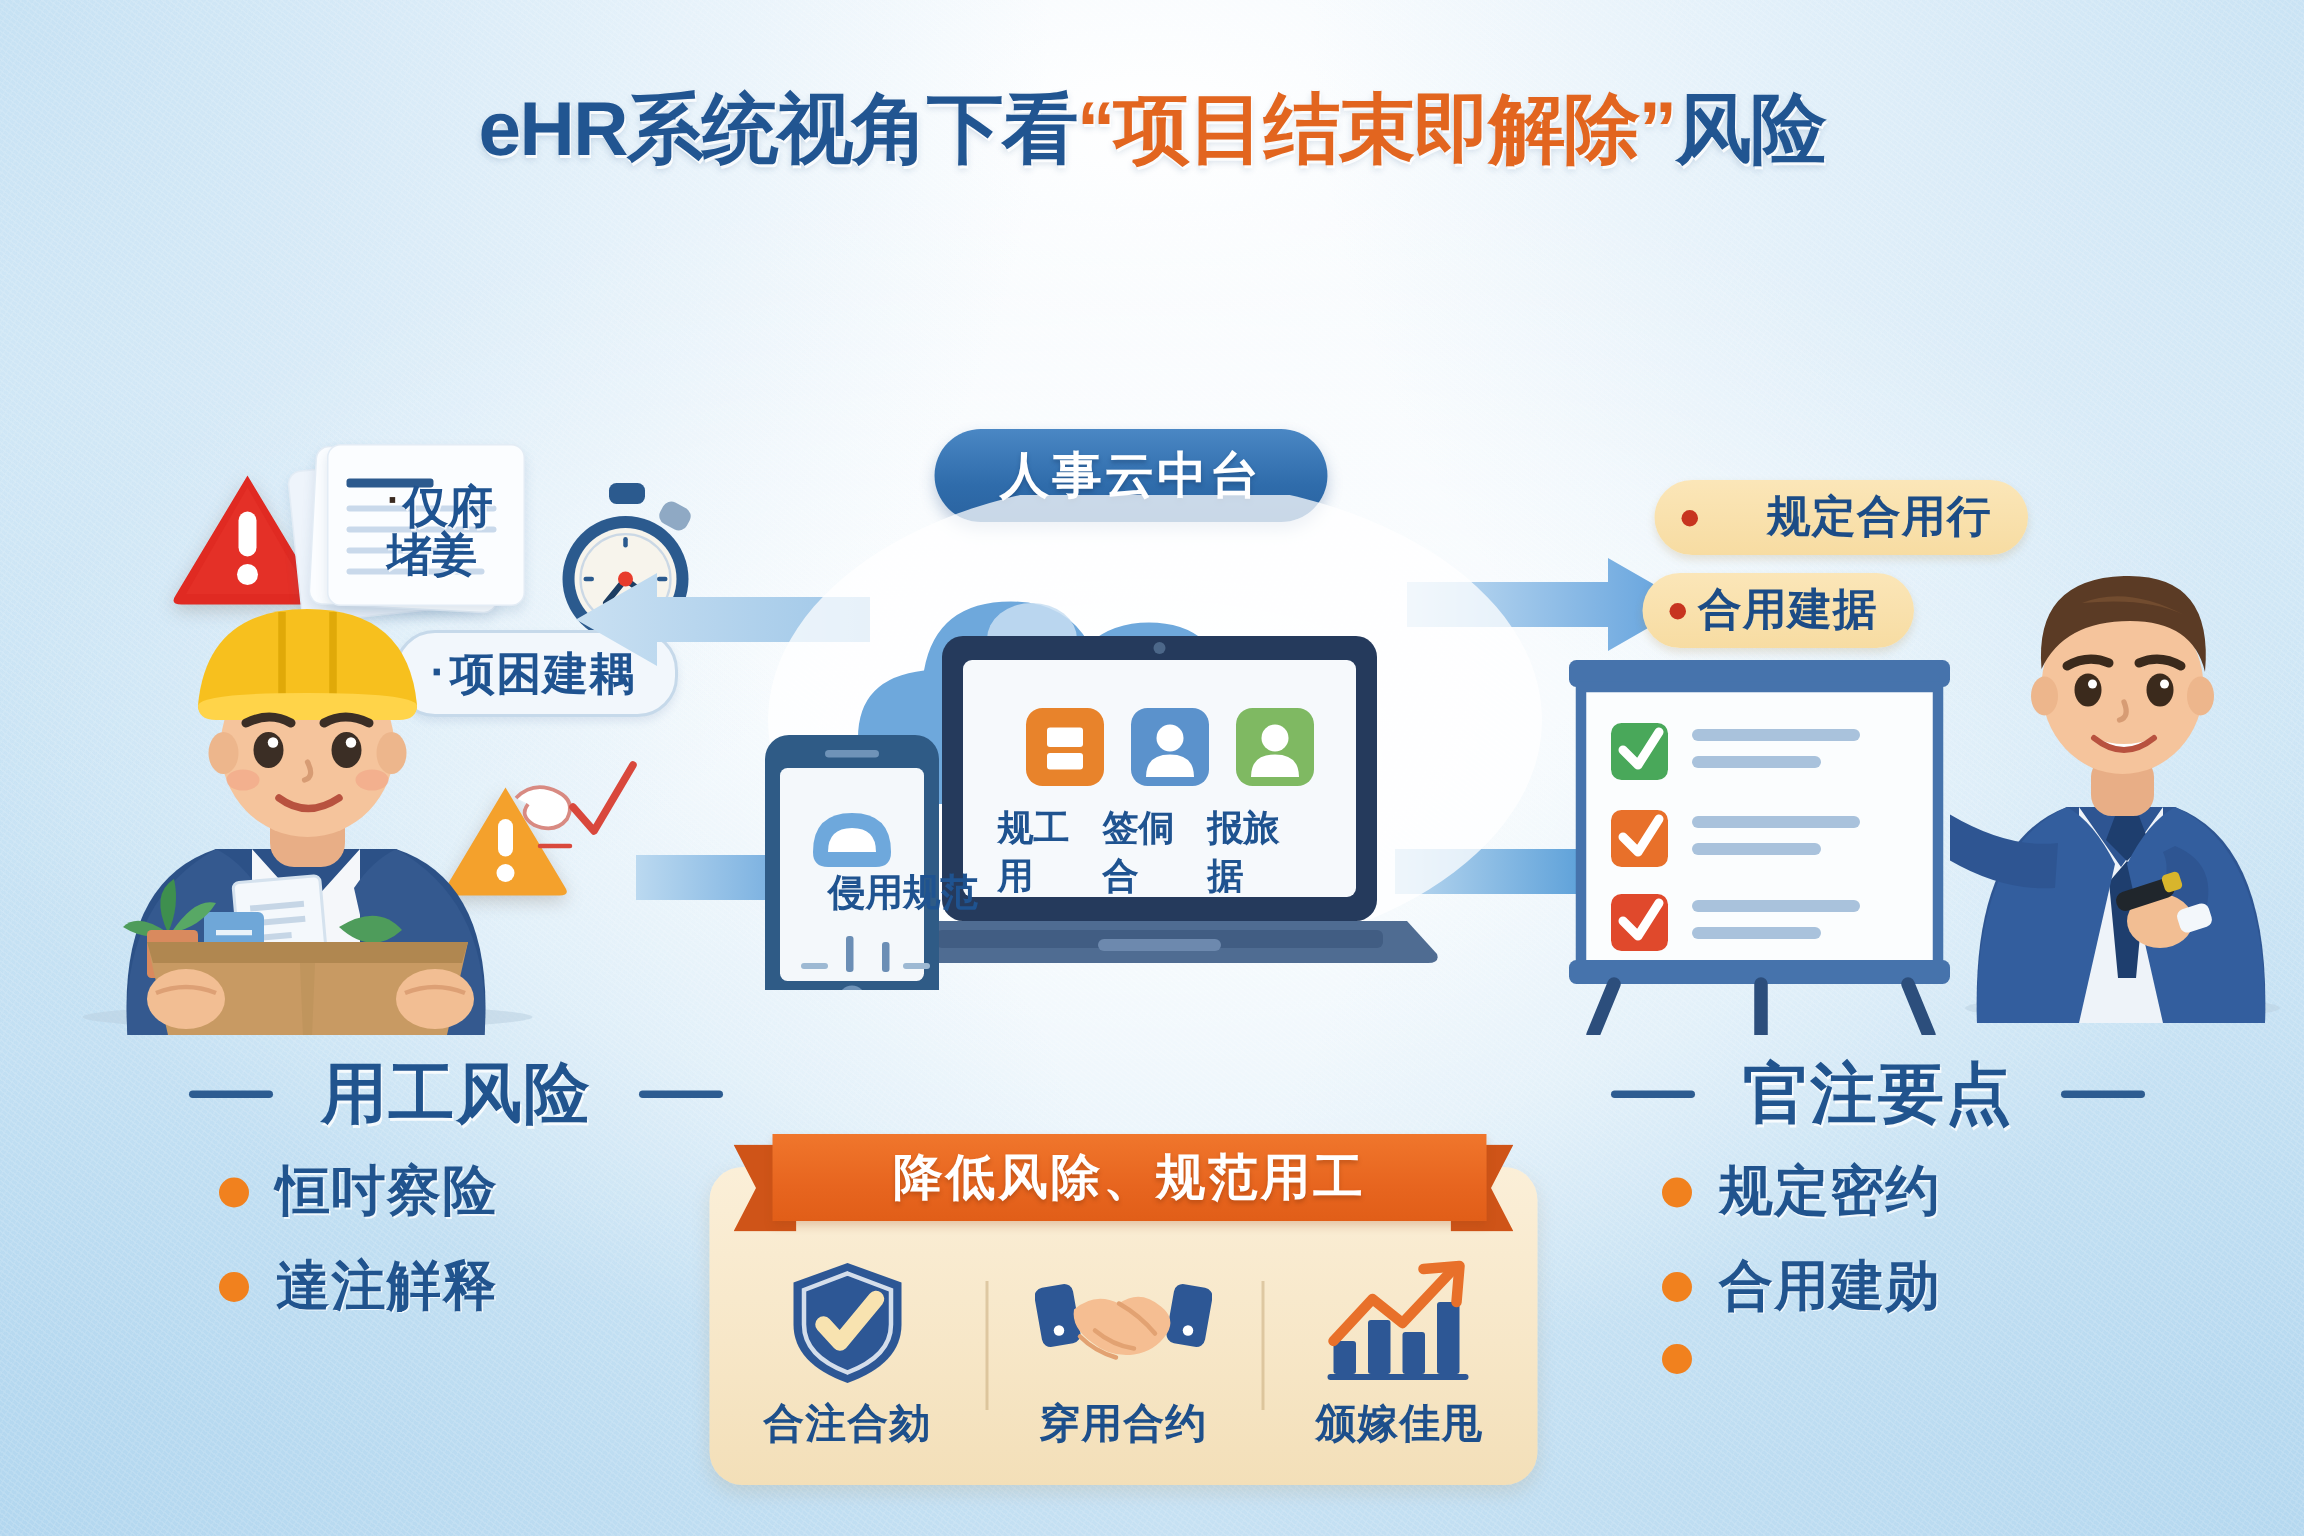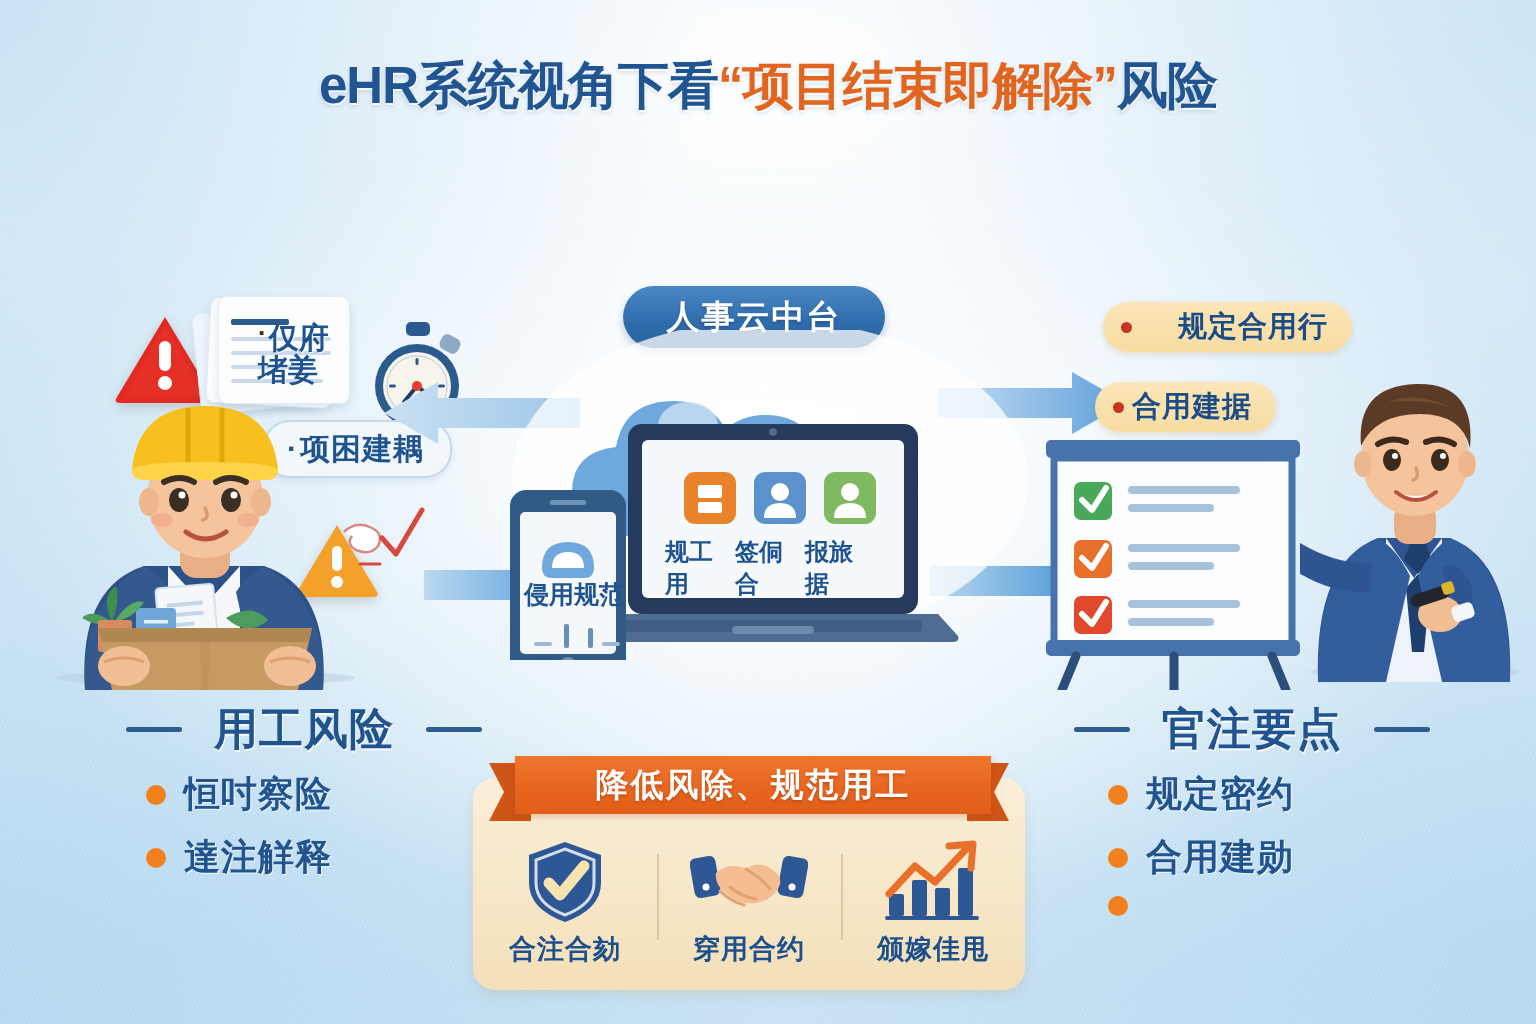--- a/index.html
+++ b/index.html
@@ -187,21 +187,21 @@
     height: 50px; padding: 0 24px 0 18px;
     border-radius: 25px;
     background: linear-gradient(180deg, #FBE6B8 0%, #F7DCA2 100%);
     display: flex; align-items: center; gap: 8px;
     box-shadow: 0 3px 6px rgba(170,135,70,.20);
   }
   .pill-yellow .pdot { width:11px; height:11px; border-radius:50%; background:#C7341F; flex:0 0 auto;}
   .pill-yellow span {
     font-size: 29px; font-weight: 700; color: #1C4C86; letter-spacing: 1px;
   }
-  #pill-a { left: 1103px; top: 302px; gap: 46px; }
+  #pill-a { left: 1103px; top: 320px; gap: 46px; }
   #pill-b { left: 1095px; top: 382px; }
 
   #whiteboard { left: 1040px; top: 440px; }
   #presenter  { left: 1300px; top: 352px; }
 
   
   #bottom-panel {
     position: absolute; left: 473px; top: 778px;
     width: 552px; height: 212px;
     border-radius: 22px;
@@ -500,21 +500,21 @@
       </g>
     </svg>
   </div>
 
   <div style="position:absolute; left:665px; top:536px; width:210px; display:flex; justify-content:center;">
     <span style="font-size:24px;font-weight:700;color:#1F5390;">规工用</span>
     <span style="font-size:24px;font-weight:700;color:#1F5390;">签侗合</span>
     <span style="font-size:24px;font-weight:700;color:#1F5390;">报旅据</span>
   </div>
 
-  <div style="position:absolute; left:524px; top:578px; width:112px; text-align:left;">
+  <div style="position:absolute; left:540px; top:578px; width:112px; text-align:right;">
     <span style="font-size:25px;font-weight:700;color:#1F5390;">侵用规范</span>
   </div>
 
   <svg style="position:absolute;left:530px;top:618px;" width="100" height="34" viewBox="0 0 100 34">
     <rect x="4" y="24" width="18" height="4" rx="2" fill="#9DB9D3"></rect>
     <rect x="34" y="6" width="5" height="24" rx="2" fill="#6B8EB5"></rect>
     <rect x="58" y="10" width="5" height="20" rx="2" fill="#6B8EB5"></rect>
     <rect x="72" y="24" width="18" height="4" rx="2" fill="#9DB9D3"></rect>
   </svg>
 

